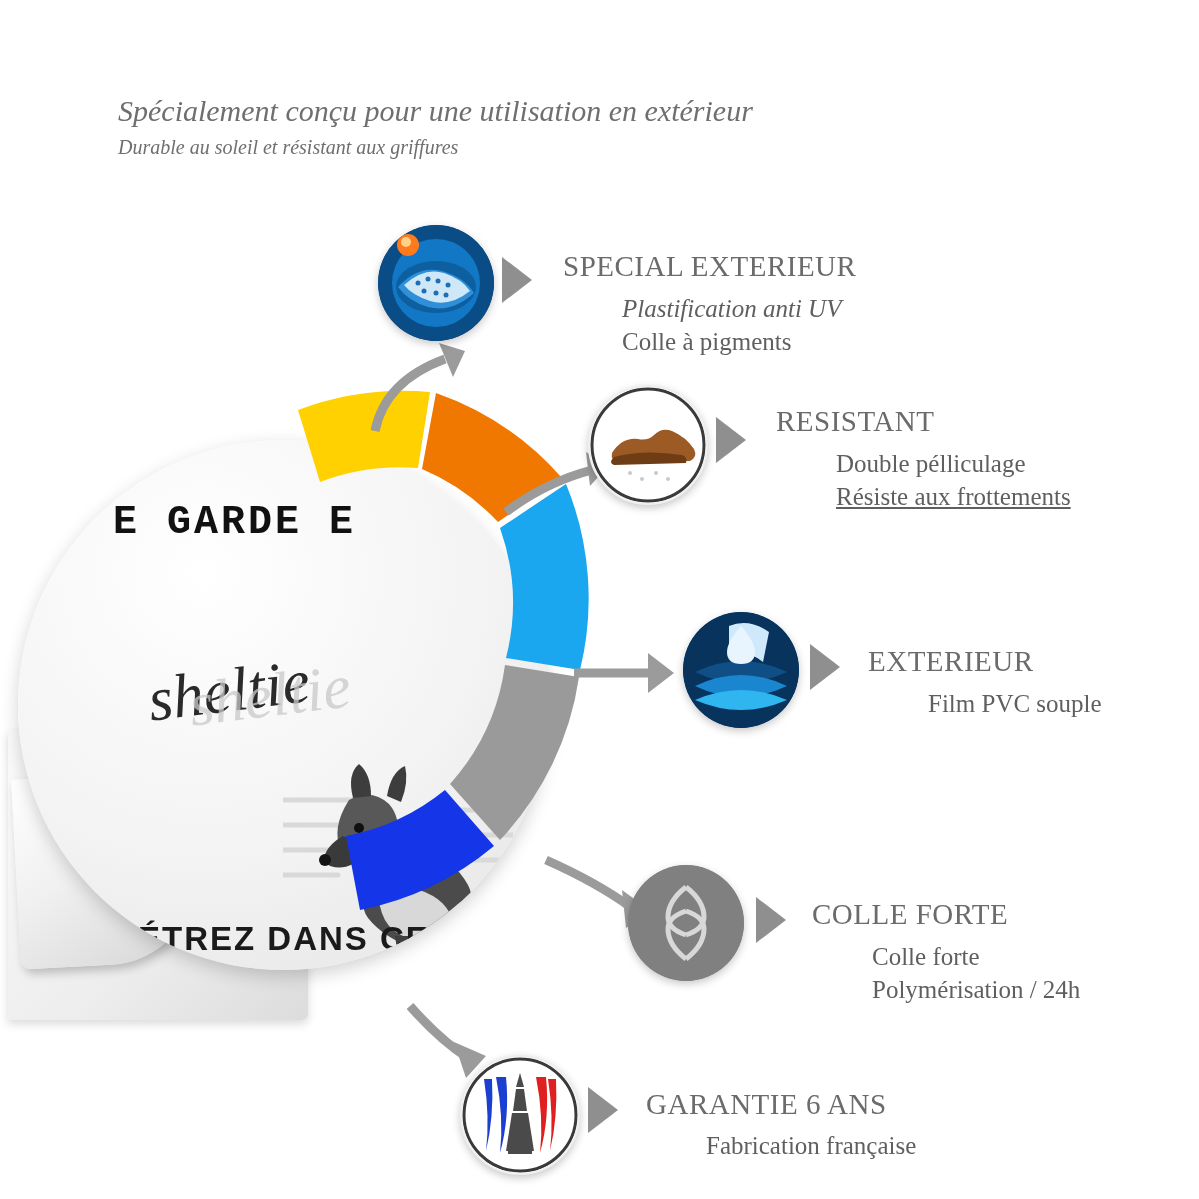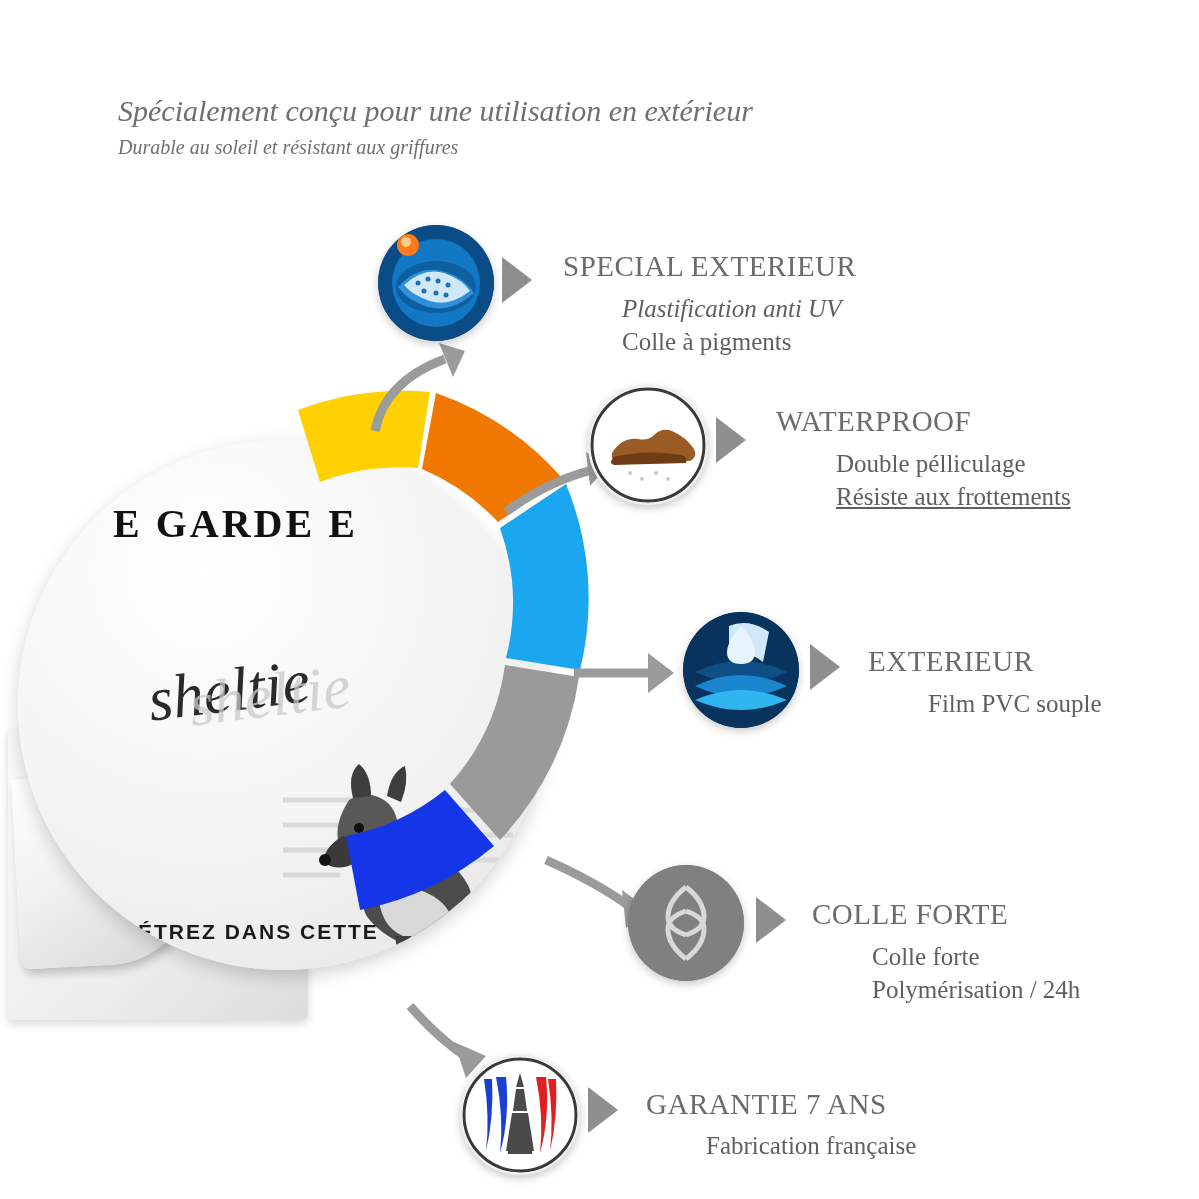--- a/index.html
+++ b/index.html
@@ -52,38 +52,38 @@
   }
   .peel{
     position:absolute;left:8px;top:345px;width:180px;height:190px;
     background:linear-gradient(150deg,#ffffff 0%,#f0f0f0 45%,#d5d5d5 100%);
     border-radius:0 0 90px 10px;
     transform:rotate(-3deg);
     box-shadow:3px 5px 10px rgba(0,0,0,0.22);
   }
   .sticker-top-text{
     position:absolute;left:95px;top:60px;
-    font-family:Liberation Serif, serif;
+    font-family:Liberation Mono, monospace;
     font-weight:bold;font-size:40px;color:#111;
     letter-spacing:3px;white-space:nowrap;
   }
   .sticker-script{
     position:absolute;left:130px;top:215px;
     font-family:"Liberation Serif", serif;
     font-style:italic;font-size:62px;color:#2a2a2a;
     transform:rotate(-7deg);
     white-space:nowrap;
   }
   .sticker-script .ghost{
     position:absolute;left:40px;top:10px;color:#c9c9c9;opacity:.75;
   }
   .sticker-bottom-text{
     position:absolute;left:120px;top:480px;
     font-family:"Liberation Sans", sans-serif;
-    font-weight:bold;font-size:21px;color:#1a1a1a;
+    font-weight:bold;font-size:33px;color:#1a1a1a;
     letter-spacing:2px;white-space:nowrap;
   }
   
   .dog{position:absolute;left:265px;top:300px;width:230px;height:230px;}
 
   
   .ring{position:absolute;left:250px;top:370px;width:420px;height:660px;}
 
   
   .feature{position:absolute;}
@@ -235,21 +235,21 @@
           <circle cx="40" cy="86" r="2"></circle>
             <circle cx="52" cy="92" r="2"></circle>
           <circle cx="66" cy="86" r="2"></circle>
             <circle cx="78" cy="92" r="2"></circle>
         </g>
       </svg>
     </div>
     <svg class="chev" style="left:712px;top:415px;" viewBox="0 0 40 50">
       <path d="M4 2 l30 23 -30 23 z" fill="#8f8f8f"></path>
     </svg>
-    <div class="f-title" style="left:776px;top:405px;">WATERPROOF</div>
+    <div class="f-title" style="left:776px;top:405px;">RESISTANT</div>
     <div class="f-line" style="left:836px;top:450px;">Double pélliculage</div>
     <div class="f-line" style="left:836px;top:483px;text-decoration:underline;">Résiste aux frottements</div>
   </div>
 
   <div class="feature">
     <div class="badge blue" style="left:683px;top:612px;">
       <svg viewBox="0 0 116 116" width="116" height="116">
         <circle cx="58" cy="58" r="58" fill="#07335c"></circle>
         <path d="M12 60 q46 -22 92 0 q-46 22 -92 0z" fill="#0f4f85"></path>
         <path d="M12 74 q46 -22 92 0 q-46 22 -92 0z" fill="#1b86d0"></path>
@@ -297,17 +297,17 @@
           <path d="M58 16 l4 14 h-8z"></path>
           <path d="M54 32 h8 l3 22 h-14z"></path>
           <path d="M50 56 h16 l6 38 h-28z"></path>
           <rect x="46" y="92" width="24" height="5"></rect>
         </g>
       </svg>
     </div>
     <svg class="chev" style="left:584px;top:1085px;" viewBox="0 0 40 50">
       <path d="M4 2 l30 23 -30 23 z" fill="#8f8f8f"></path>
     </svg>
-    <div class="f-title" style="left:646px;top:1088px;">GARANTIE 7 ANS</div>
+    <div class="f-title" style="left:646px;top:1088px;">GARANTIE 6 ANS</div>
     <div class="f-line" style="left:706px;top:1132px;">Fabrication française</div>
   </div>
 
 </div>
 
 </body></html>

